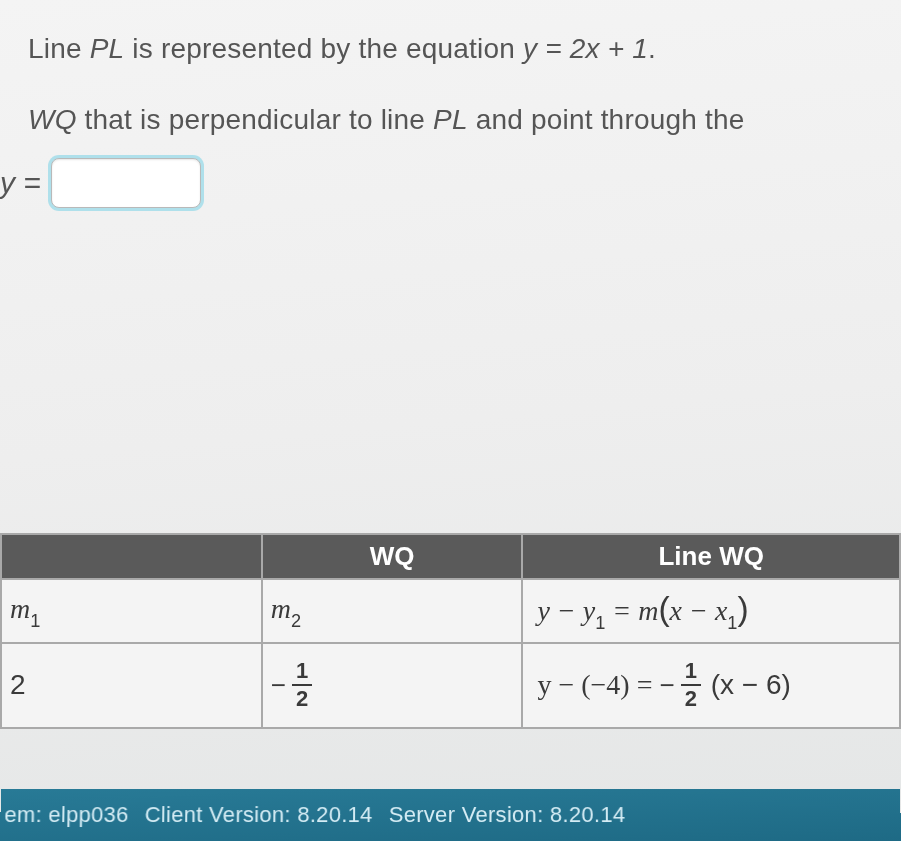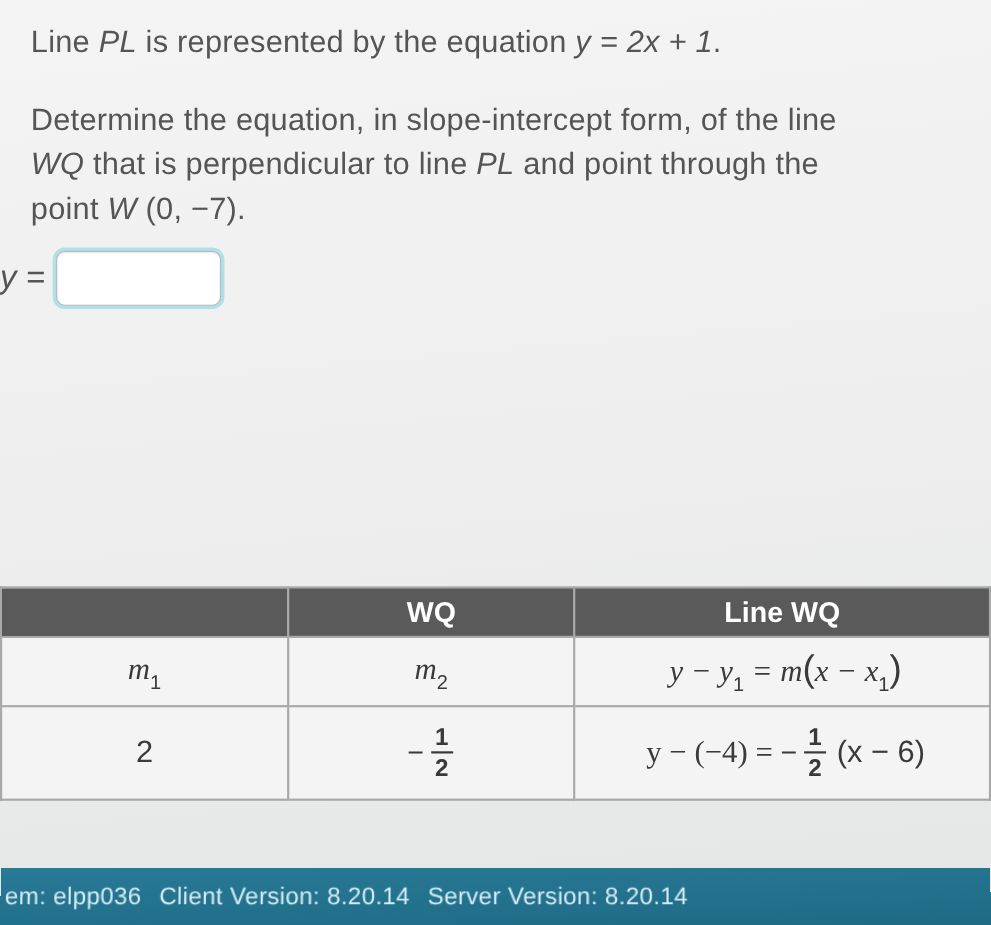--- a/index.html
+++ b/index.html
@@ -6,21 +6,21 @@
   body {
     width: 901px;
     height: 841px;
     font-family: -apple-system, BlinkMacSystemFont, "Segoe UI", Arial, sans-serif;
     background: linear-gradient(175deg, #f4f4f4 0%, #eeeeee 50%, #e4e6e6 100%);
     color: #4a4a4a;
     overflow: hidden;
     position: relative;
   }
   .content {
-    padding: 18px 0 0 28px;
+    padding: 29px 0 0 28px;
   }
   .problem-text {
     font-size: 28px;
     line-height: 1.45;
     color: #555;
     font-weight: 400;
     letter-spacing: 0.2px;
   }
   .problem-text .italic { font-style: italic; }
   .p1 { margin-bottom: 30px; }
@@ -78,21 +78,21 @@
     position: relative;
   }
   .hidden-head::before {
     content: "";
     position: absolute;
     top: 0; left: 0; right: 0; bottom: 0;
     background: #5a5a5a;
   }
   .work-table tbody td, .work-table tbody th {
     background: #f4f4f4;
-    text-align: center;
+    text-align: left;
     vertical-align: middle;
     font-size: 28px;
     color: #3a3a3a;
     padding: 10px 8px;
     font-weight: 500;
   }
   .work-table tbody tr:first-child td,
   .work-table tbody tr:first-child th {
     height: 62px;
   }
@@ -137,27 +137,21 @@
   .footer-bar .seg { margin-right: 16px; white-space: nowrap; }
 </style>
 </head>
 <body>
 
 <div class="content">
   <p class="problem-text p1">
     <span>Line </span><span class="italic">PL</span><span> is represented by the equation </span><span class="italic">y = 2x + 1</span><span>.</span>
   </p>
   <p class="problem-text">
-    <span>Determine the equation, in slope-intercept form, of the line</span>
-  </p>
-  <p class="problem-text">
     <span class="italic">WQ</span><span> that is perpendicular to line </span><span class="italic">PL</span><span> and point through the</span>
-  </p>
-  <p class="problem-text p2">
-    <span>point </span><span class="italic">W</span><span> (0, −7)</span><span>.</span>
   </p>
 
   <div class="answer-row">
     <span class="yeq">y =</span>
     <input class="answer-input" type="text" value="" style="">
   </div>
 </div>
 
 <div class="table-wrap">
   <table class="work-table">

